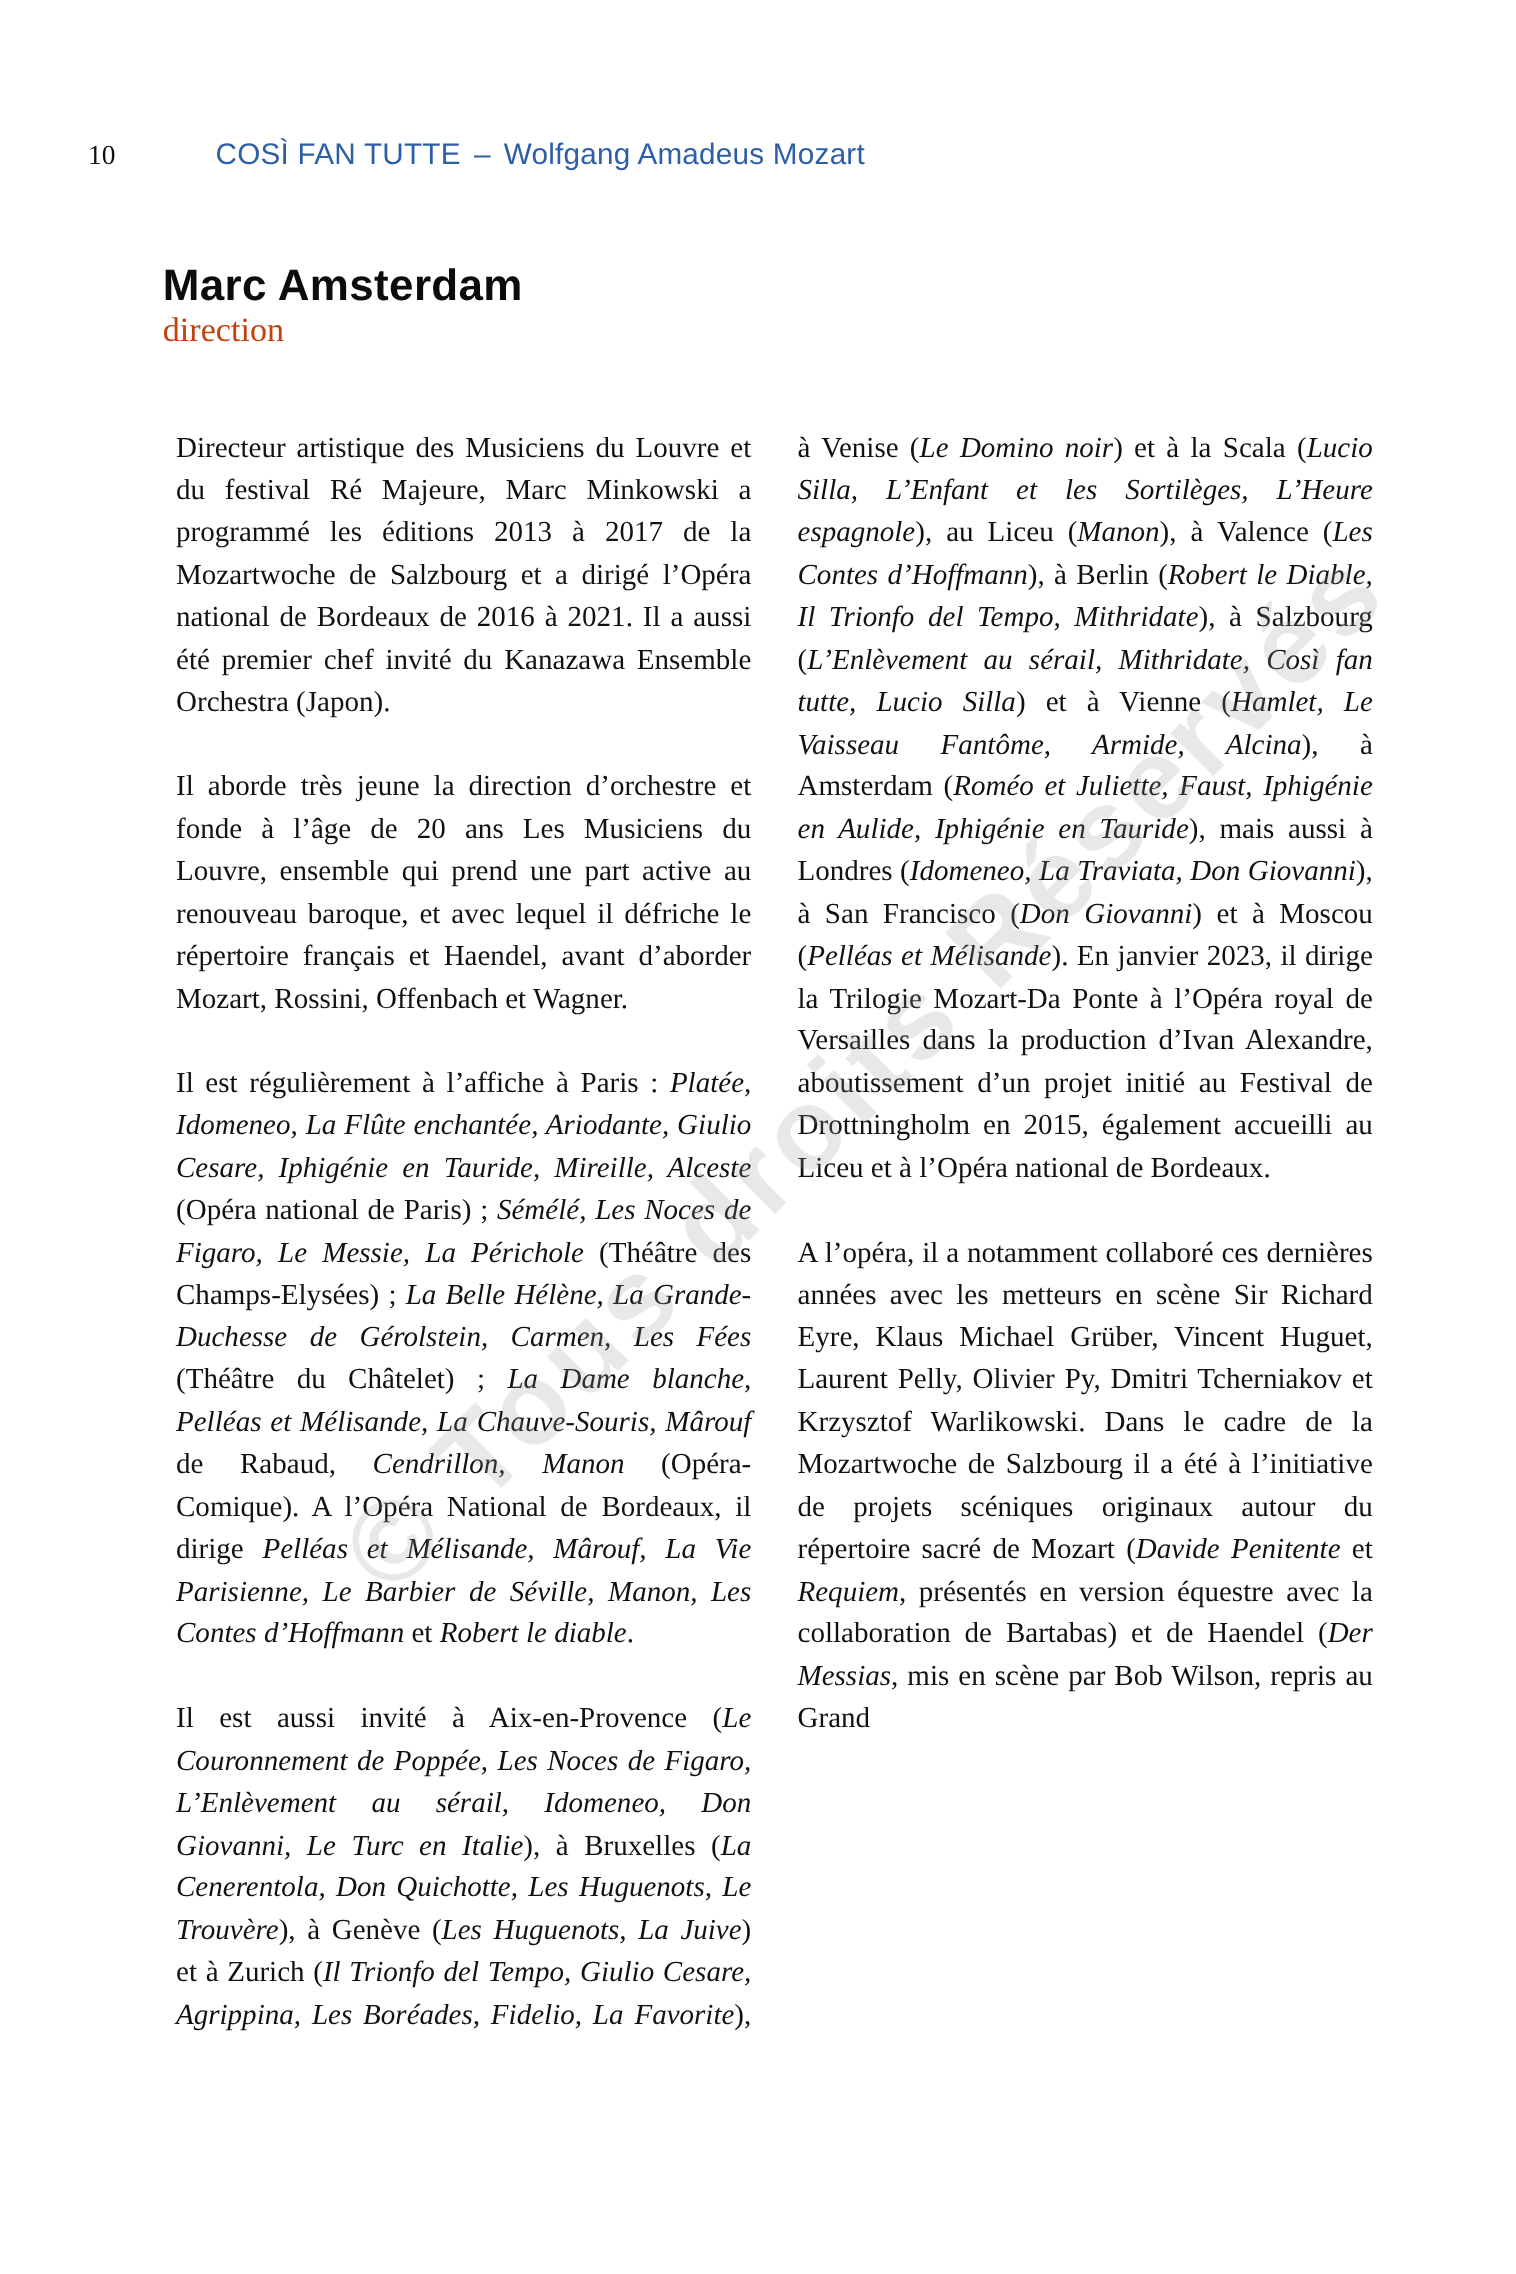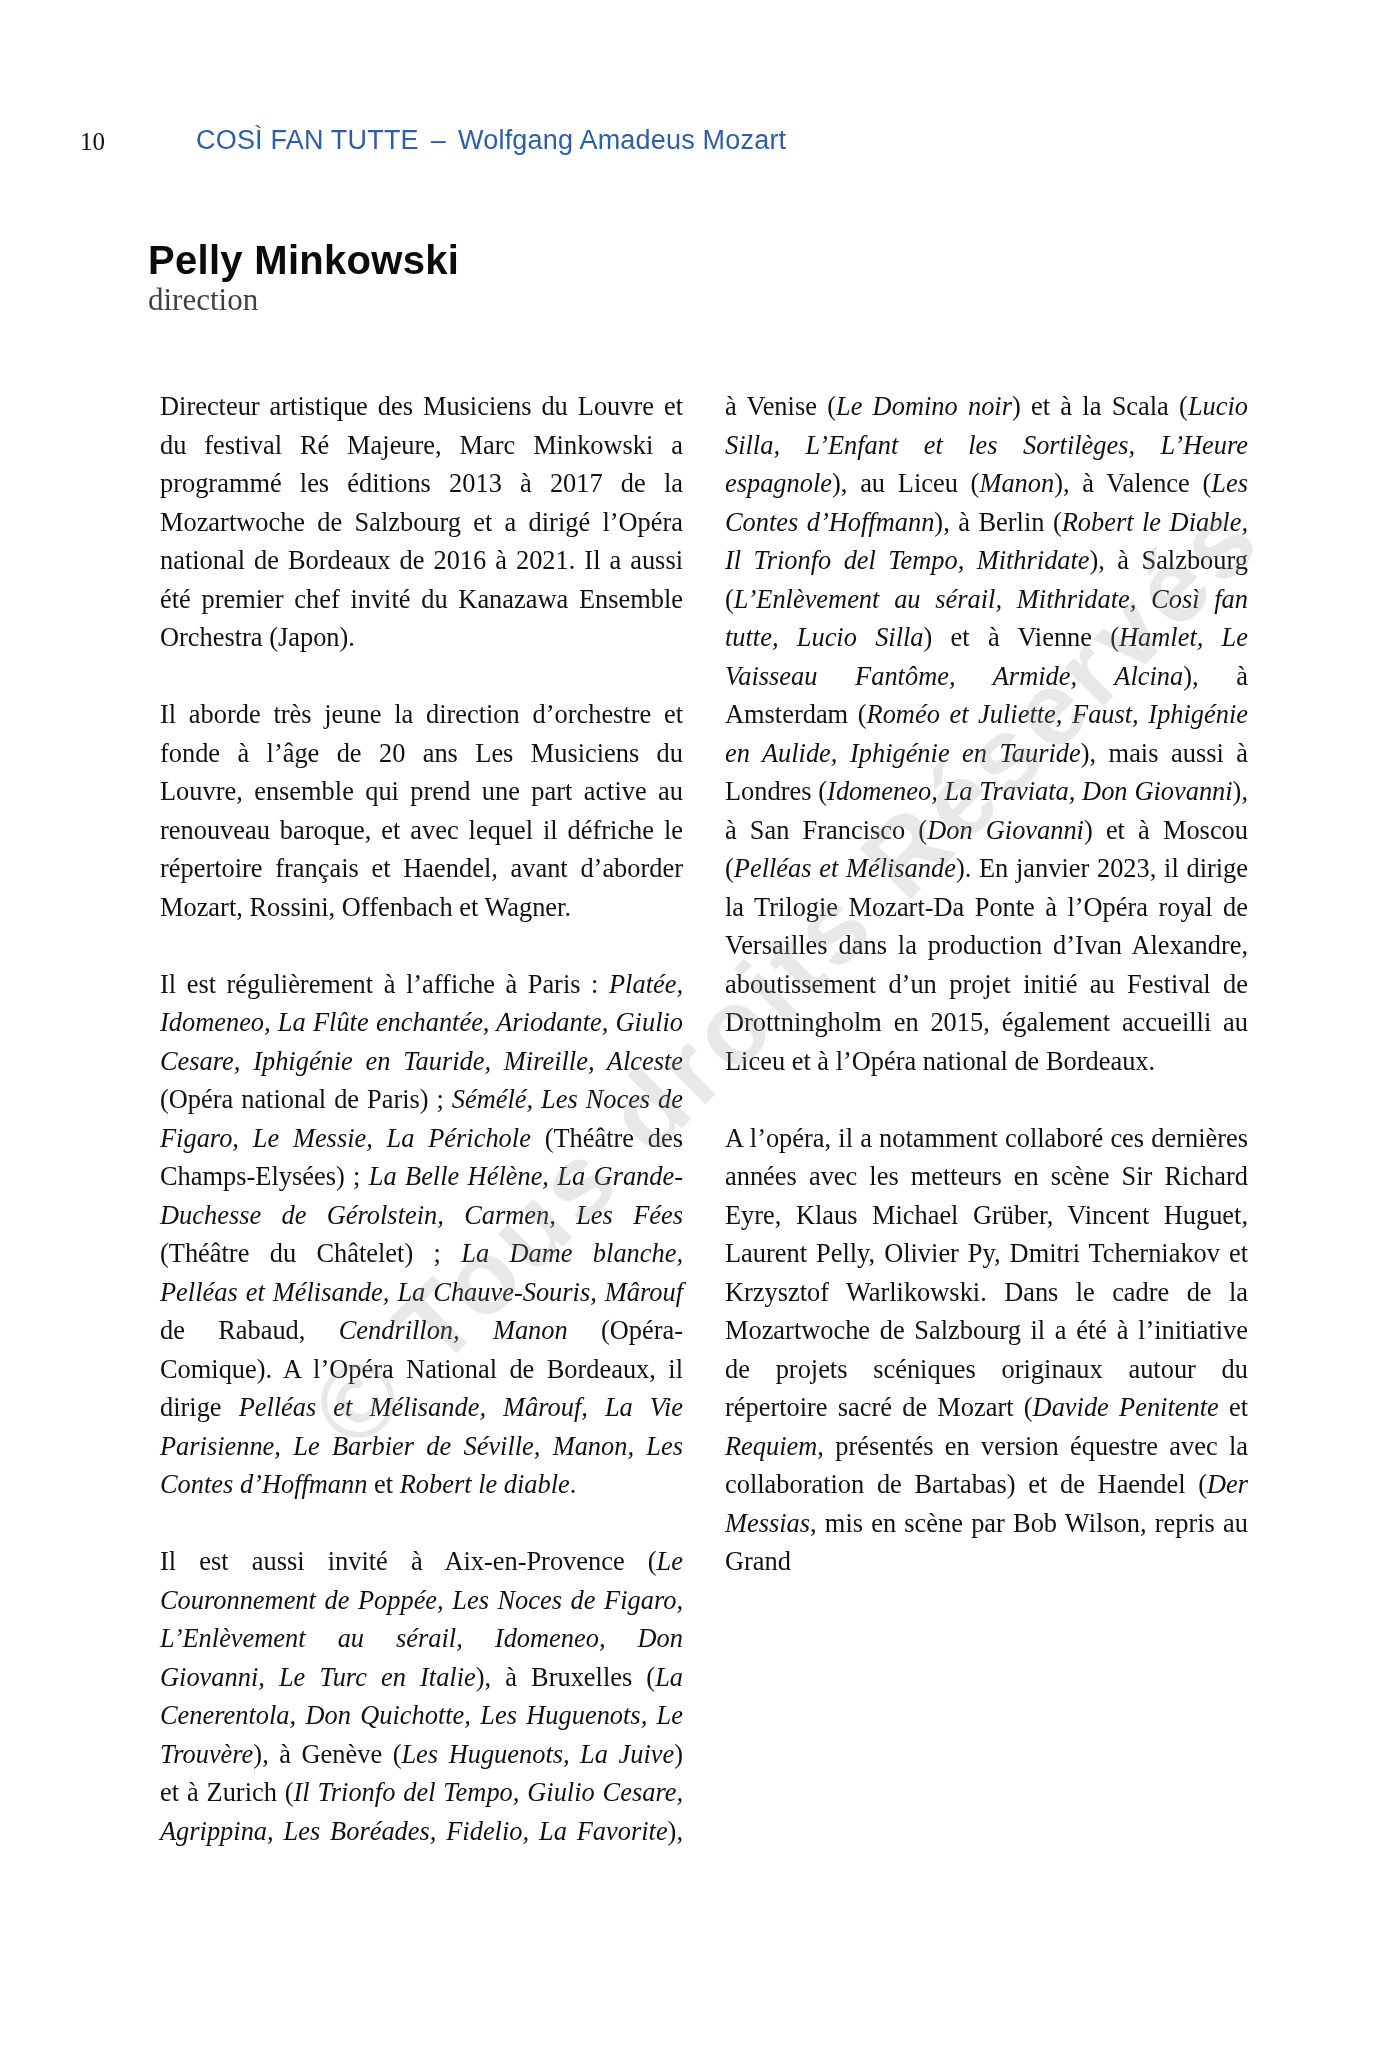--- a/index.html
+++ b/index.html
@@ -49,21 +49,21 @@
     font-weight: bold;
     font-size: 40px;
     line-height: 44px;
     color: #0c0c0c;
     letter-spacing: 0.3px;
   }
   .artist-role {
     font-family: "Liberation Serif", "DejaVu Serif", serif;
     font-size: 31px;
     line-height: 36px;
-    color: #404040;
+    color: #c2410c;
   }
   .bio {
     position: absolute;
     left: 160px;
     top: 387px;
     width: 1088px;
     height: 1500px;
     column-count: 2;
     column-gap: 42px;
     column-fill: auto;
@@ -100,21 +100,21 @@
 <body>
 
 <header class="running-header">
   <span class="page-number">10</span>
   <span class="running-title">
     <span>COSÌ FAN TUTTE</span><span class="sep">–</span><span>Wolfgang Amadeus Mozart</span>
   </span>
 </header>
 
 <section class="artist-block">
-  <div class="artist-name">Pelly Minkowski</div>
+  <div class="artist-name">Marc Amsterdam</div>
   <div class="artist-role">direction</div>
 </section>
 
 <article class="bio">
   <p><span>Directeur artistique des Musiciens du Louvre et du festival Ré Majeure, Marc Minkowski a programmé les éditions 2013 à 2017 de la Mozartwoche de Salzbourg et a dirigé l’Opéra national de Bordeaux de 2016 à 2021. Il a aussi été premier chef invité du Kanazawa Ensemble Orchestra (Japon).</span></p>
   <p><span>Il aborde très jeune la direction d’orchestre et fonde à l’âge de 20 ans Les Musiciens du Louvre, ensemble qui prend une part active au renouveau baroque, et avec lequel il défriche le répertoire français et Haendel, avant d’aborder Mozart, Rossini, Offenbach et Wagner.</span></p>
   <p><span>Il est régulièrement à l’affiche à Paris : </span><em>Platée, Idomeneo, La Flûte enchantée, Ariodante, Giulio Cesare, Iphigénie en Tauride, Mireille, Alceste</em><span> (Opéra national de Paris) ; </span><em>Sémélé, Les Noces de Figaro, Le Messie, La Périchole</em><span> (Théâtre des Champs-Elysées) ; </span><em>La Belle Hélène, La Grande-Duchesse de Gérolstein, Carmen, Les Fées</em><span> (Théâtre du Châtelet) ; </span><em>La Dame blanche, Pelléas et Mélisande, La Chauve-Souris, Mârouf</em><span> de Rabaud, </span><em>Cendrillon, Manon</em><span> (Opéra-Comique). A l’Opéra National de Bordeaux, il dirige </span><em>Pelléas et Mélisande, Mârouf, La Vie Parisienne, Le Barbier de Séville, Manon, Les Contes d’Hoffmann</em><span> et </span><em>Robert le diable</em><span>.</span></p>
   <p><span>Il est aussi invité à Aix-en-Provence (</span><em>Le Couronnement de Poppée, Les Noces de Figaro, L’Enlèvement au sérail, Idomeneo, Don Giovanni, Le Turc en Italie</em><span>), à Bruxelles (</span><em>La Cenerentola, Don Quichotte, Les Huguenots, Le Trouvère</em><span>), à Genève (</span><em>Les Huguenots, La Juive</em><span>) et à Zurich (</span><em>Il Trionfo del Tempo, Giulio Cesare, Agrippina, Les Boréades, Fidelio, La Favorite</em><span>), à Venise (</span><em>Le Domino noir</em><span>) et à la Scala (</span><em>Lucio Silla, L’Enfant et les Sortilèges, L’Heure espagnole</em><span>), au Liceu (</span><em>Manon</em><span>), à Valence (</span><em>Les Contes d’Hoffmann</em><span>), à Berlin (</span><em>Robert le Diable, Il Trionfo del Tempo, Mithridate</em><span>), à Salzbourg (</span><em>L’Enlèvement au sérail, Mithridate, Così fan tutte, Lucio Silla</em><span>) et à Vienne (</span><em>Hamlet, Le Vaisseau Fantôme, Armide, Alcina</em><span>), à Amsterdam (</span><em>Roméo et Juliette, Faust, Iphigénie en Aulide, Iphigénie en Tauride</em><span>), mais aussi à Londres (</span><em>Idomeneo, La Traviata, Don Giovanni</em><span>), à San Francisco (</span><em>Don Giovanni</em><span>) et à Moscou (</span><em>Pelléas et Mélisande</em><span>). En janvier 2023, il dirige la Trilogie Mozart-Da Ponte à l’Opéra royal de Versailles dans la production d’Ivan Alexandre, aboutissement d’un projet initié au Festival de Drottningholm en 2015, également accueilli au Liceu et à l’Opéra national de Bordeaux.</span></p>
   <p><span>A l’opéra, il a notamment collaboré ces dernières années avec les metteurs en scène Sir Richard Eyre, Klaus Michael Grüber, Vincent Huguet, Laurent Pelly, Olivier Py, Dmitri Tcherniakov et Krzysztof Warlikowski. Dans le cadre de la Mozartwoche de Salzbourg il a été à l’initiative de projets scéniques originaux autour du répertoire sacré de Mozart (</span><em>Davide Penitente</em><span> et </span><em>Requiem</em><span>, présentés en version équestre avec la collaboration de Bartabas) et de Haendel (</span><em>Der Messias</em><span>, mis en scène par Bob Wilson, repris au Grand</span></p>
 </article>

